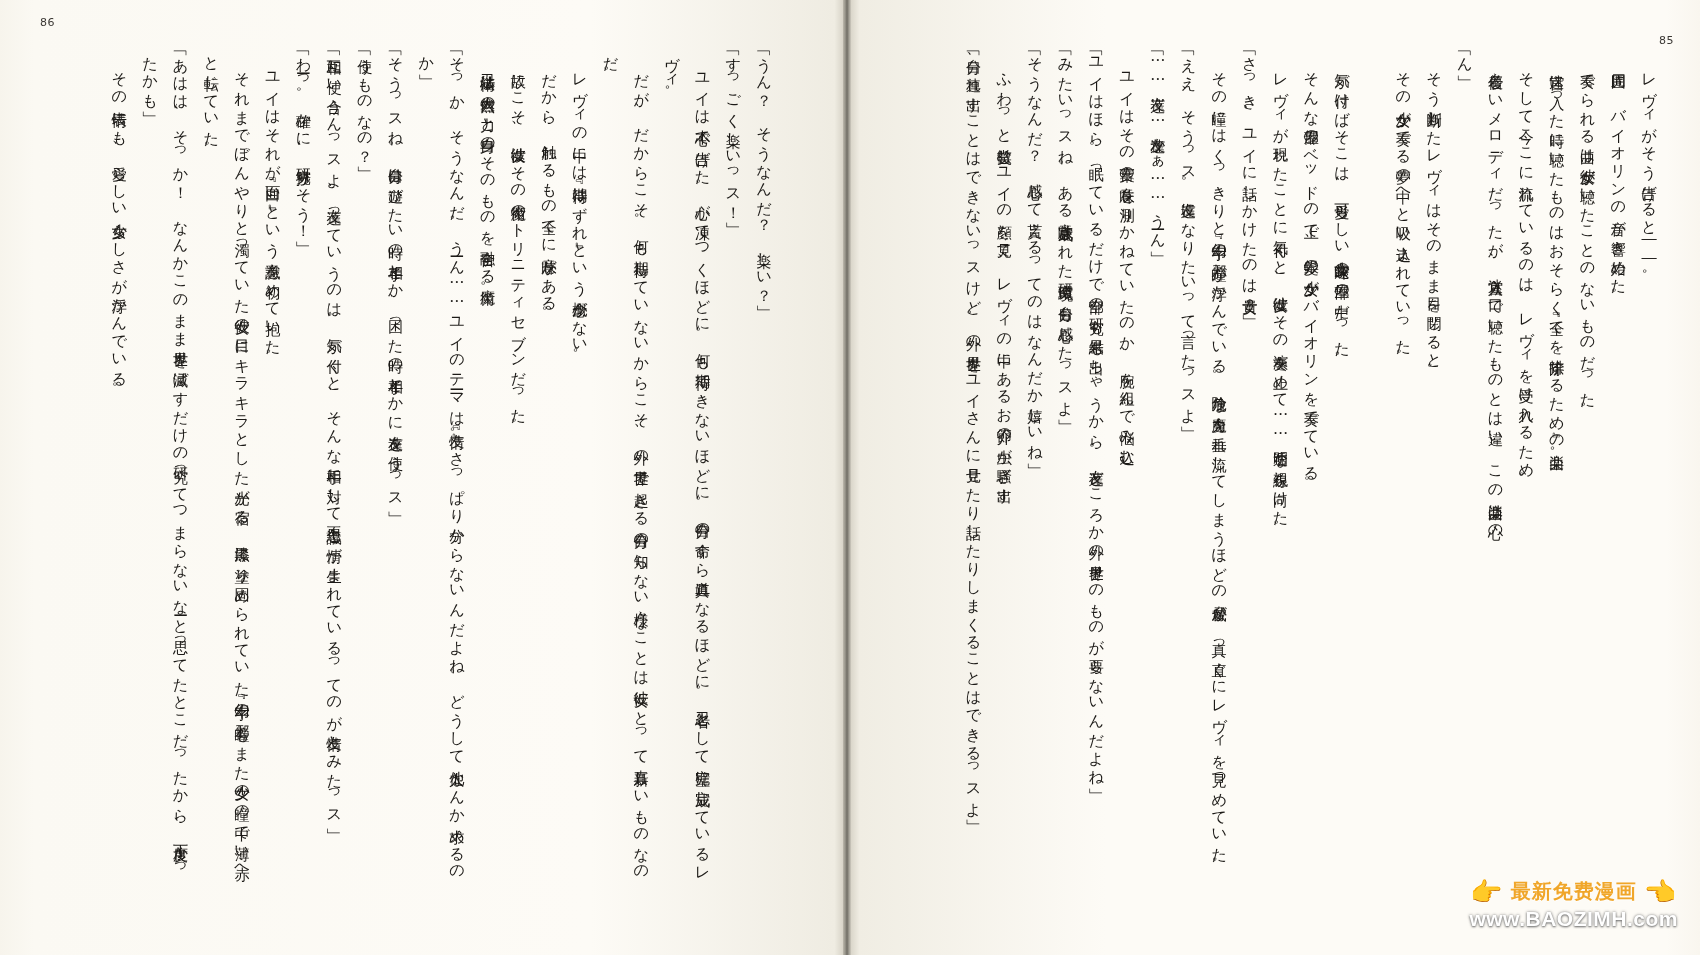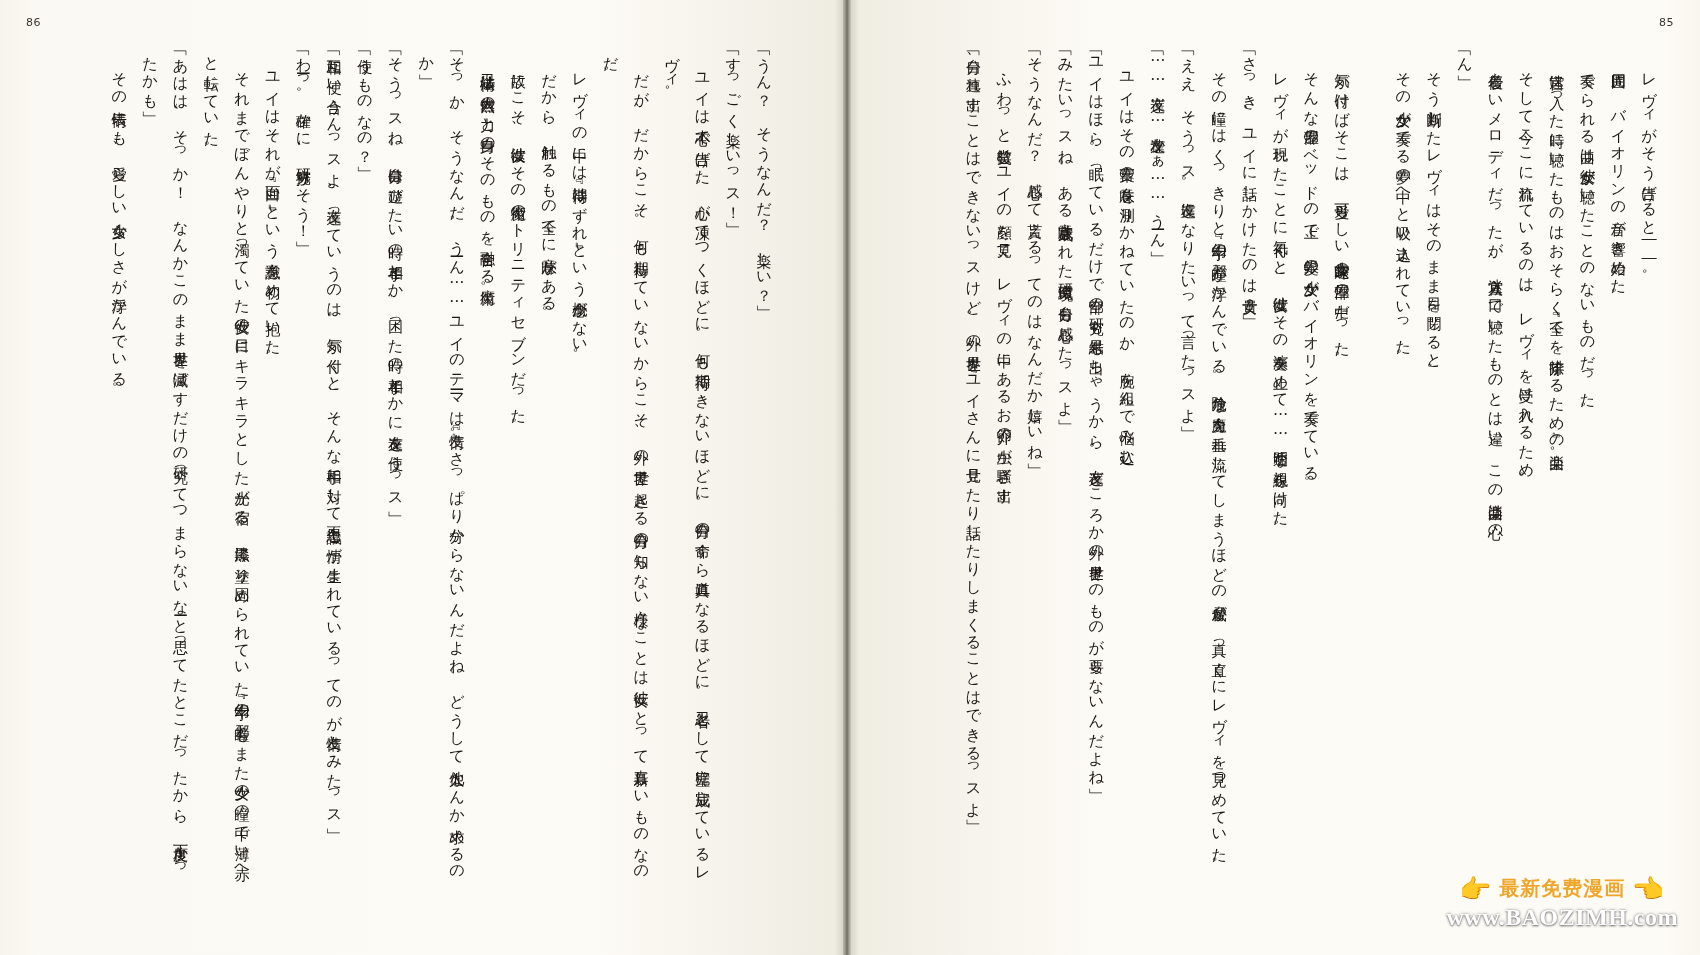--- a/index.html
+++ b/index.html
@@ -69,22 +69,22 @@
   }
 
   .folio {
     position: absolute;
     top: 16px;
     font-family: "DejaVu Sans", "Liberation Sans", sans-serif;
     font-size: 11px;
     color: #3a3733;
     letter-spacing: 0.5px;
   }
-  .page.left .folio { left: 26px; }
-  .page.right .folio { right: 26px; }
+  .page.left .folio { left: 40px; }
+  .page.right .folio { right: 26px; margin-top: 18px; }
 
   
   .watermark {
     position: absolute;
     right: 22px;
     bottom: 24px;
     display: flex;
     flex-direction: column;
     align-items: center;
     gap: 2px;
@@ -97,22 +97,22 @@
   }
   .wm-text {
     font-family: "DejaVu Sans", "Liberation Sans", sans-serif;
     font-size: 20px;
     font-weight: bold;
     color: #f0a62a;
     text-shadow: 0 1px 0 rgba(255,255,255,0.8);
     letter-spacing: 1px;
   }
   .wm-url {
-    font-family: Liberation Serif, serif;
-    font-size: 24px;
+    font-family: Liberation Sans, sans-serif;
+    font-size: 21px;
     font-weight: bold;
     color: #ffffff;
     text-shadow: 0 0 3px rgba(120,120,120,0.9), 0 1px 2px rgba(90,90,90,0.8);
     letter-spacing: 0.5px;
   }
   .wm-hand {
     font-size: 26px;
     line-height: 1;
     color: #f0a62a;
   }

